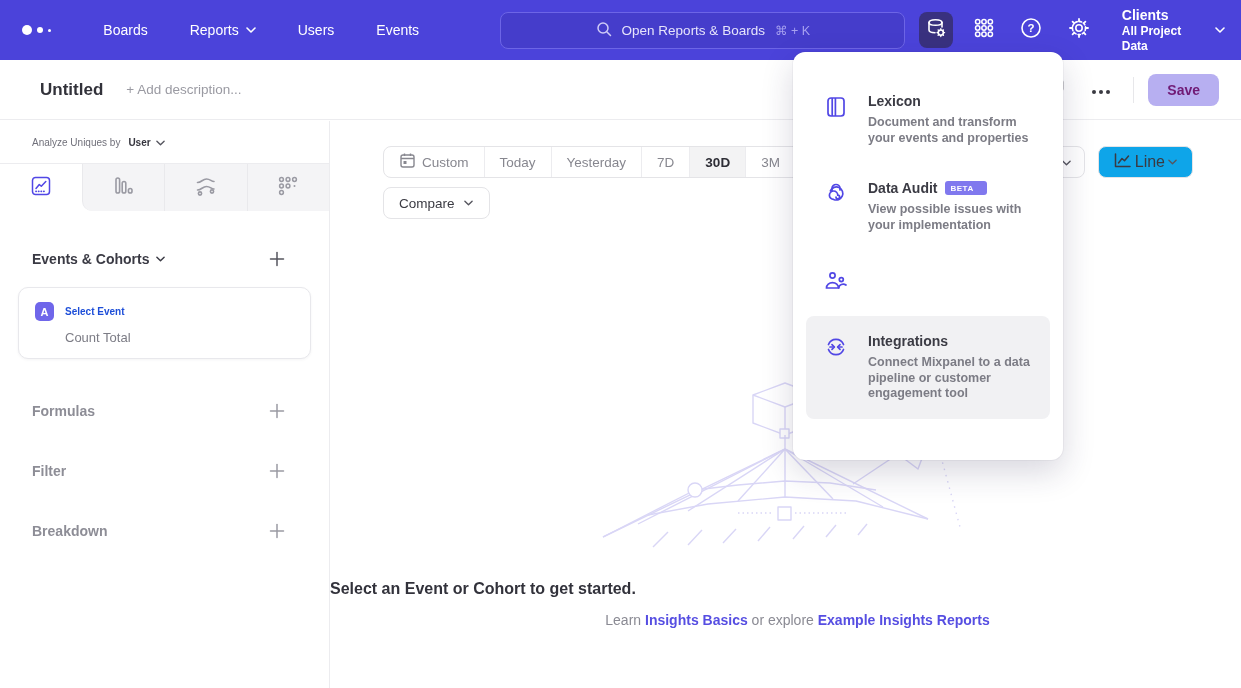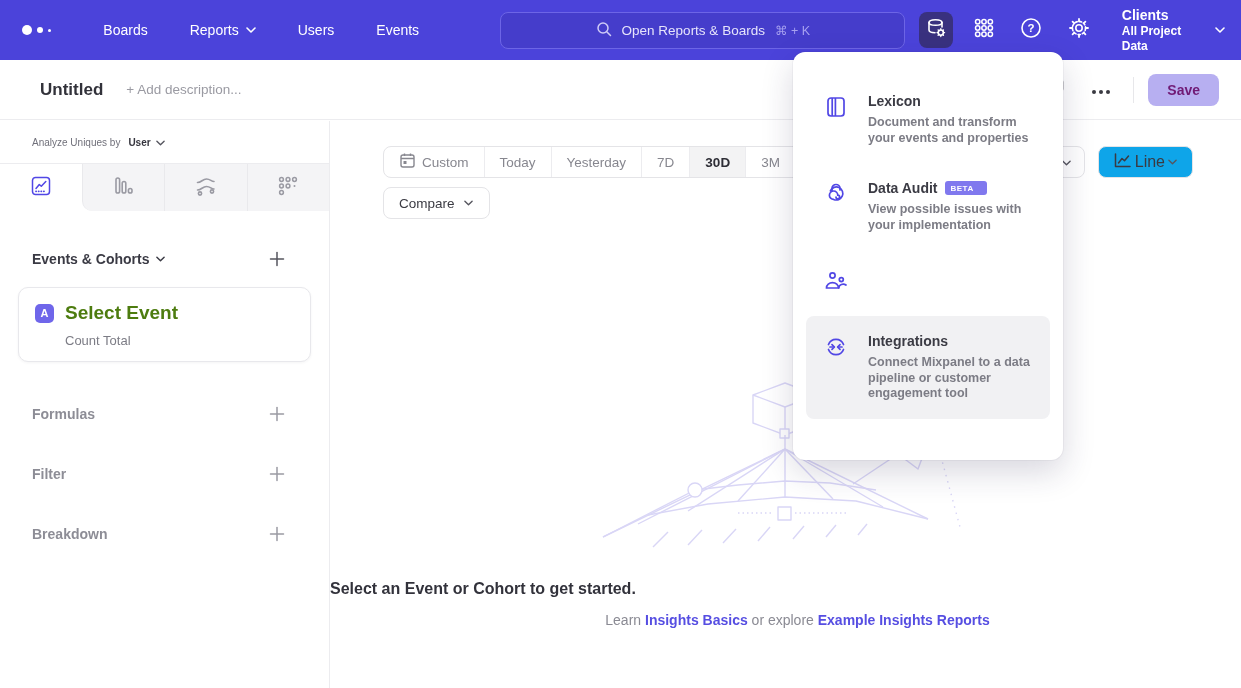--- a/index.html
+++ b/index.html
@@ -56,21 +56,21 @@
   .viz-tab.selected { background:#fff; border-left:none; }
   .viz-tab:nth-child(2) { border-bottom-left-radius:10px; }
   .section-head { margin:40px 44px 0 32px; display:flex; align-items:center; }
   .section-title { font-size:14px; font-weight:700; color:#3a3a44; display:flex; align-items:center; gap:7px; cursor:pointer;}
   .plus { margin-left:auto; cursor:pointer; width:16px; height:16px; }
   .event-card { margin:20px 18px 0 18px; border:1px solid #e8e8ec; border-radius:10px;
     box-shadow:0 1px 3px rgba(30,30,60,0.05); padding:14px 16px 13px 16px; cursor:pointer; background:#fff;}
   .event-row { display:flex; align-items:center; gap:11px; }
   .event-badge { width:19px; height:19px; border-radius:5px; background:#6f66ea; color:#fff;
     font-size:11px; font-weight:700; display:flex; align-items:center; justify-content:center; }
-  .event-name { color:#4d7c0f; font-size:19px; font-weight:600;text-align:center; }
+  .event-name { color:#1d4ed8; font-size:10px; font-weight:600;text-align:center; }
   .event-metric { margin:9px 0 0 30px; color:#7c7c85; font-size:13px; cursor:pointer; }
   .side-section { margin:44px 44px 0 32px; display:flex; align-items:center; }
   .side-section .label { font-size:14px; font-weight:600; color:#8d8d96; }
 
   
   .main { position:absolute; left:330px; top:121px; width:911px; height:567px; background:#fff; }
   .date-row { position:absolute; left:53px; top:25px; display:flex; }
   .seg-control { display:flex; height:32px; border:1px solid #e4e4e7; border-radius:8px;
     overflow:hidden; background:#fff; }
   .seg { display:flex; align-items:center; gap:6px; padding:0 15px; font-size:13.5px;

